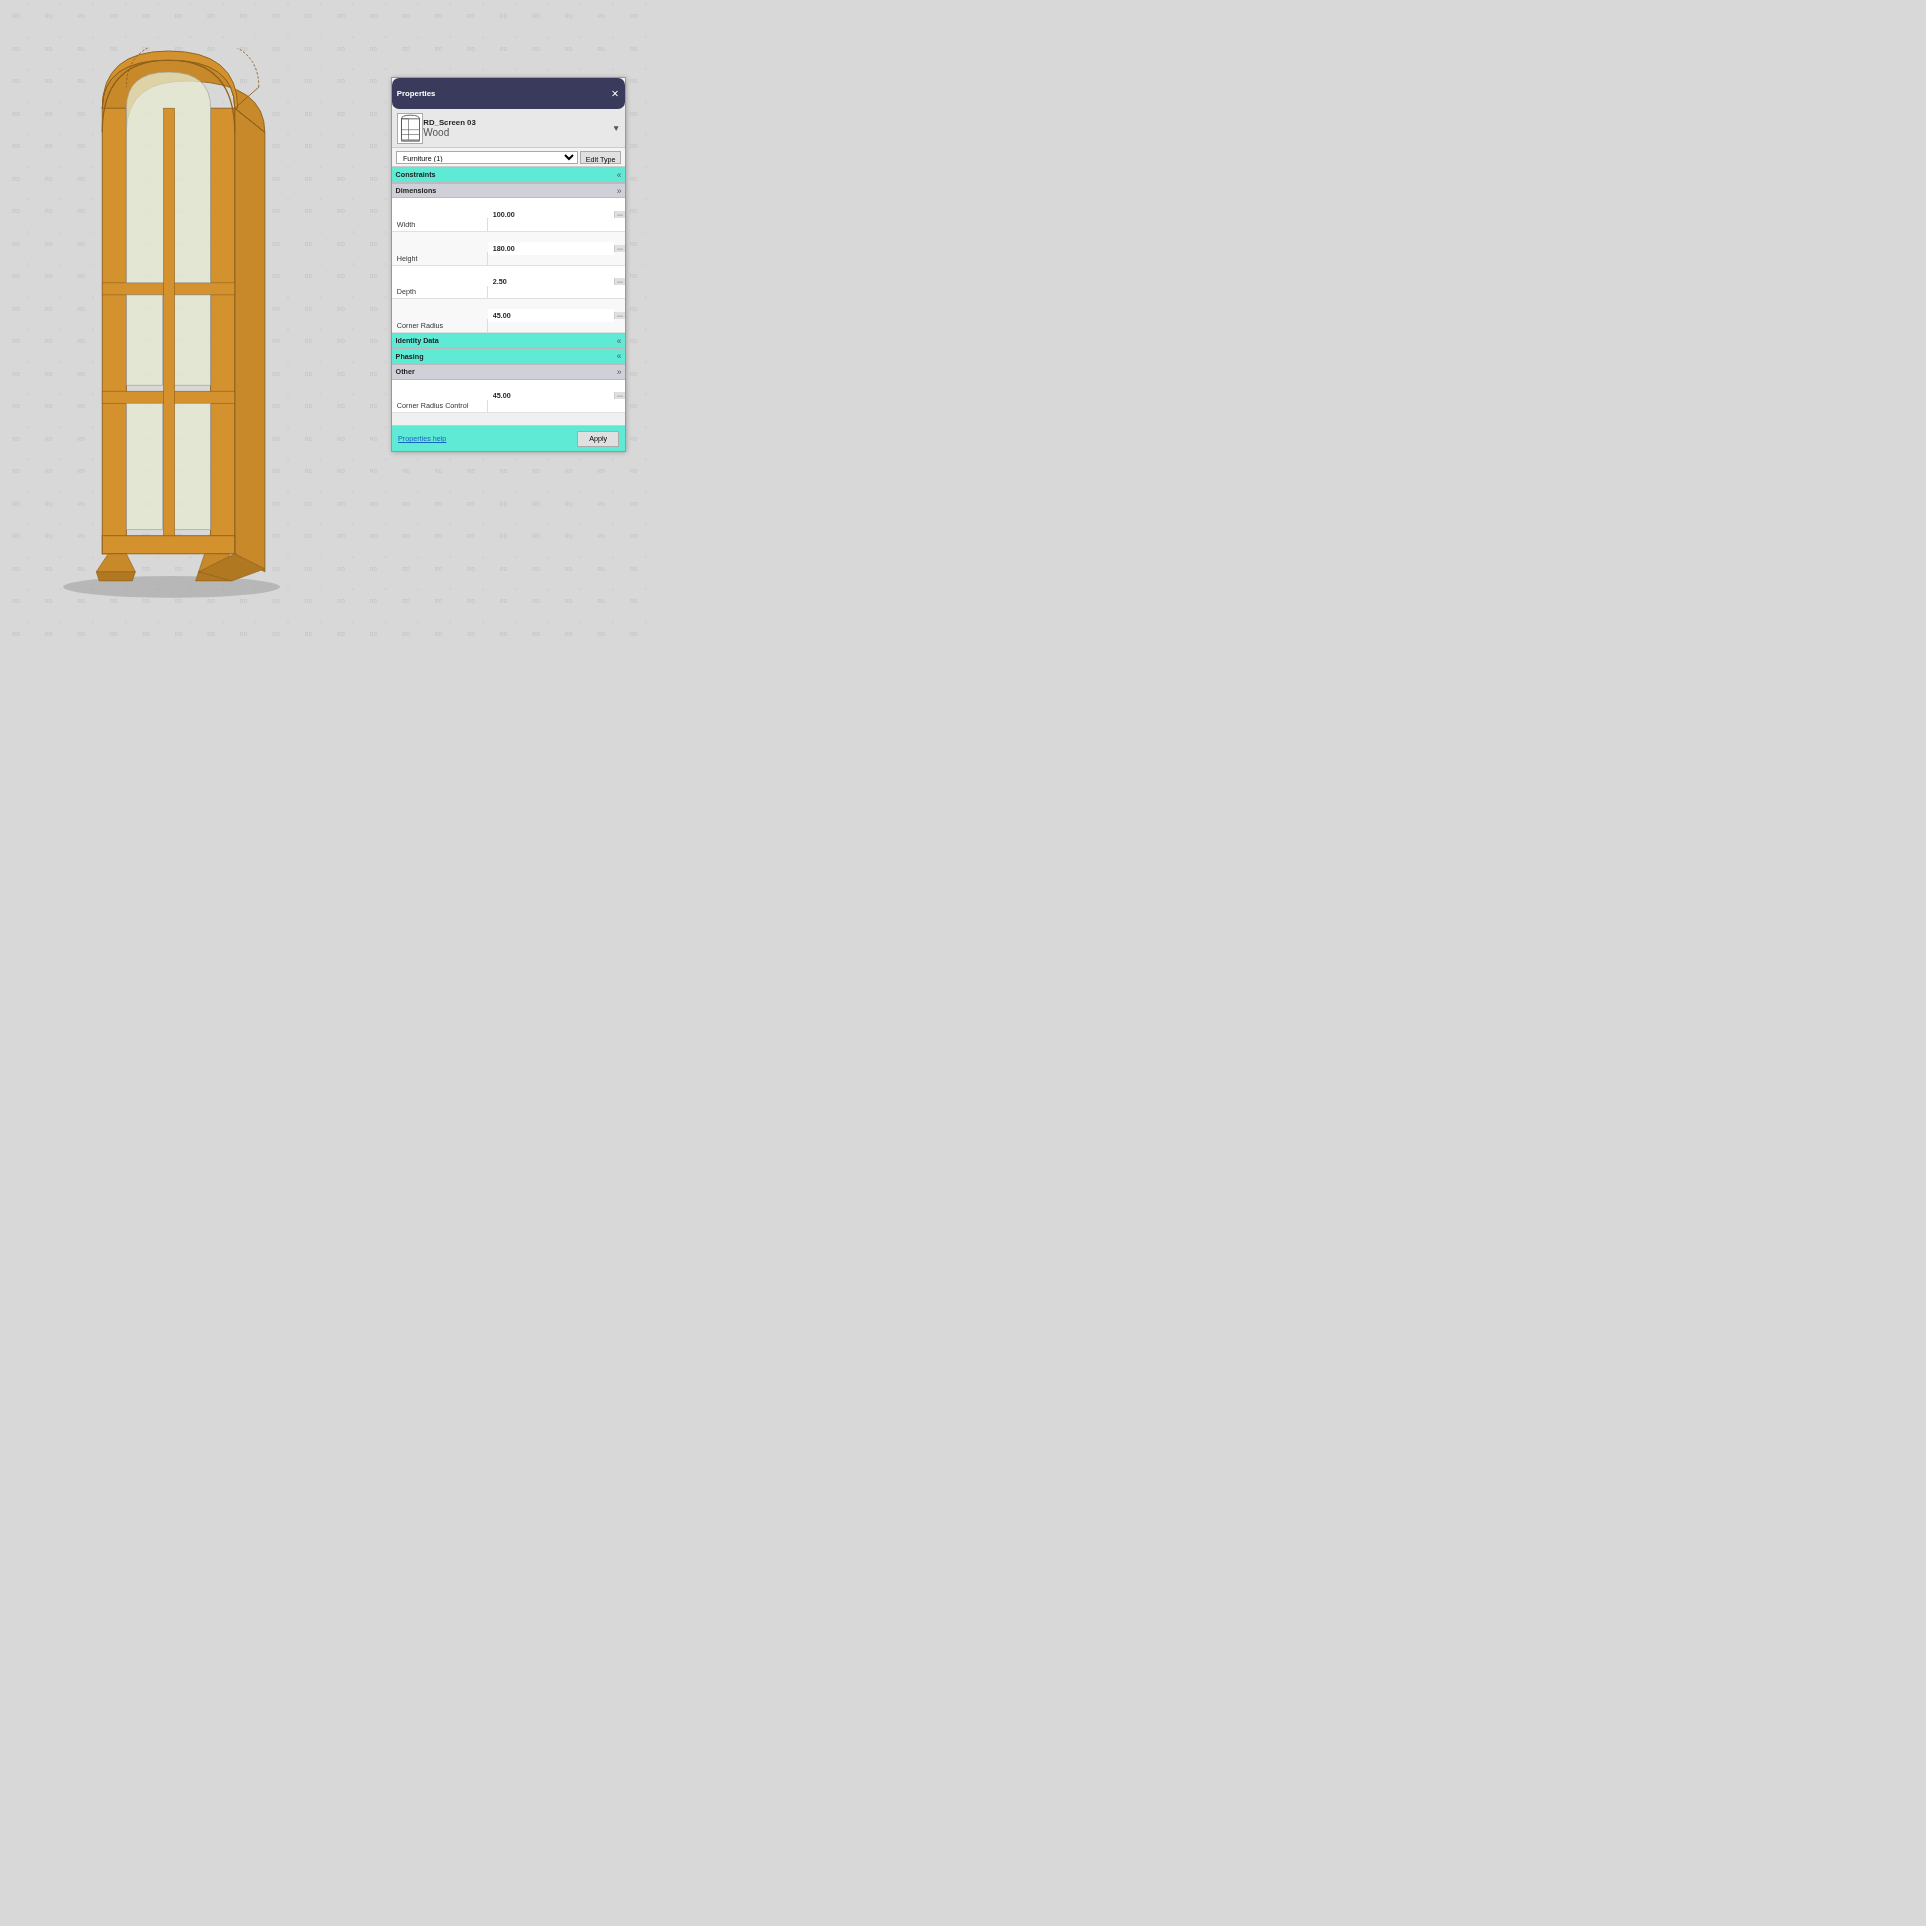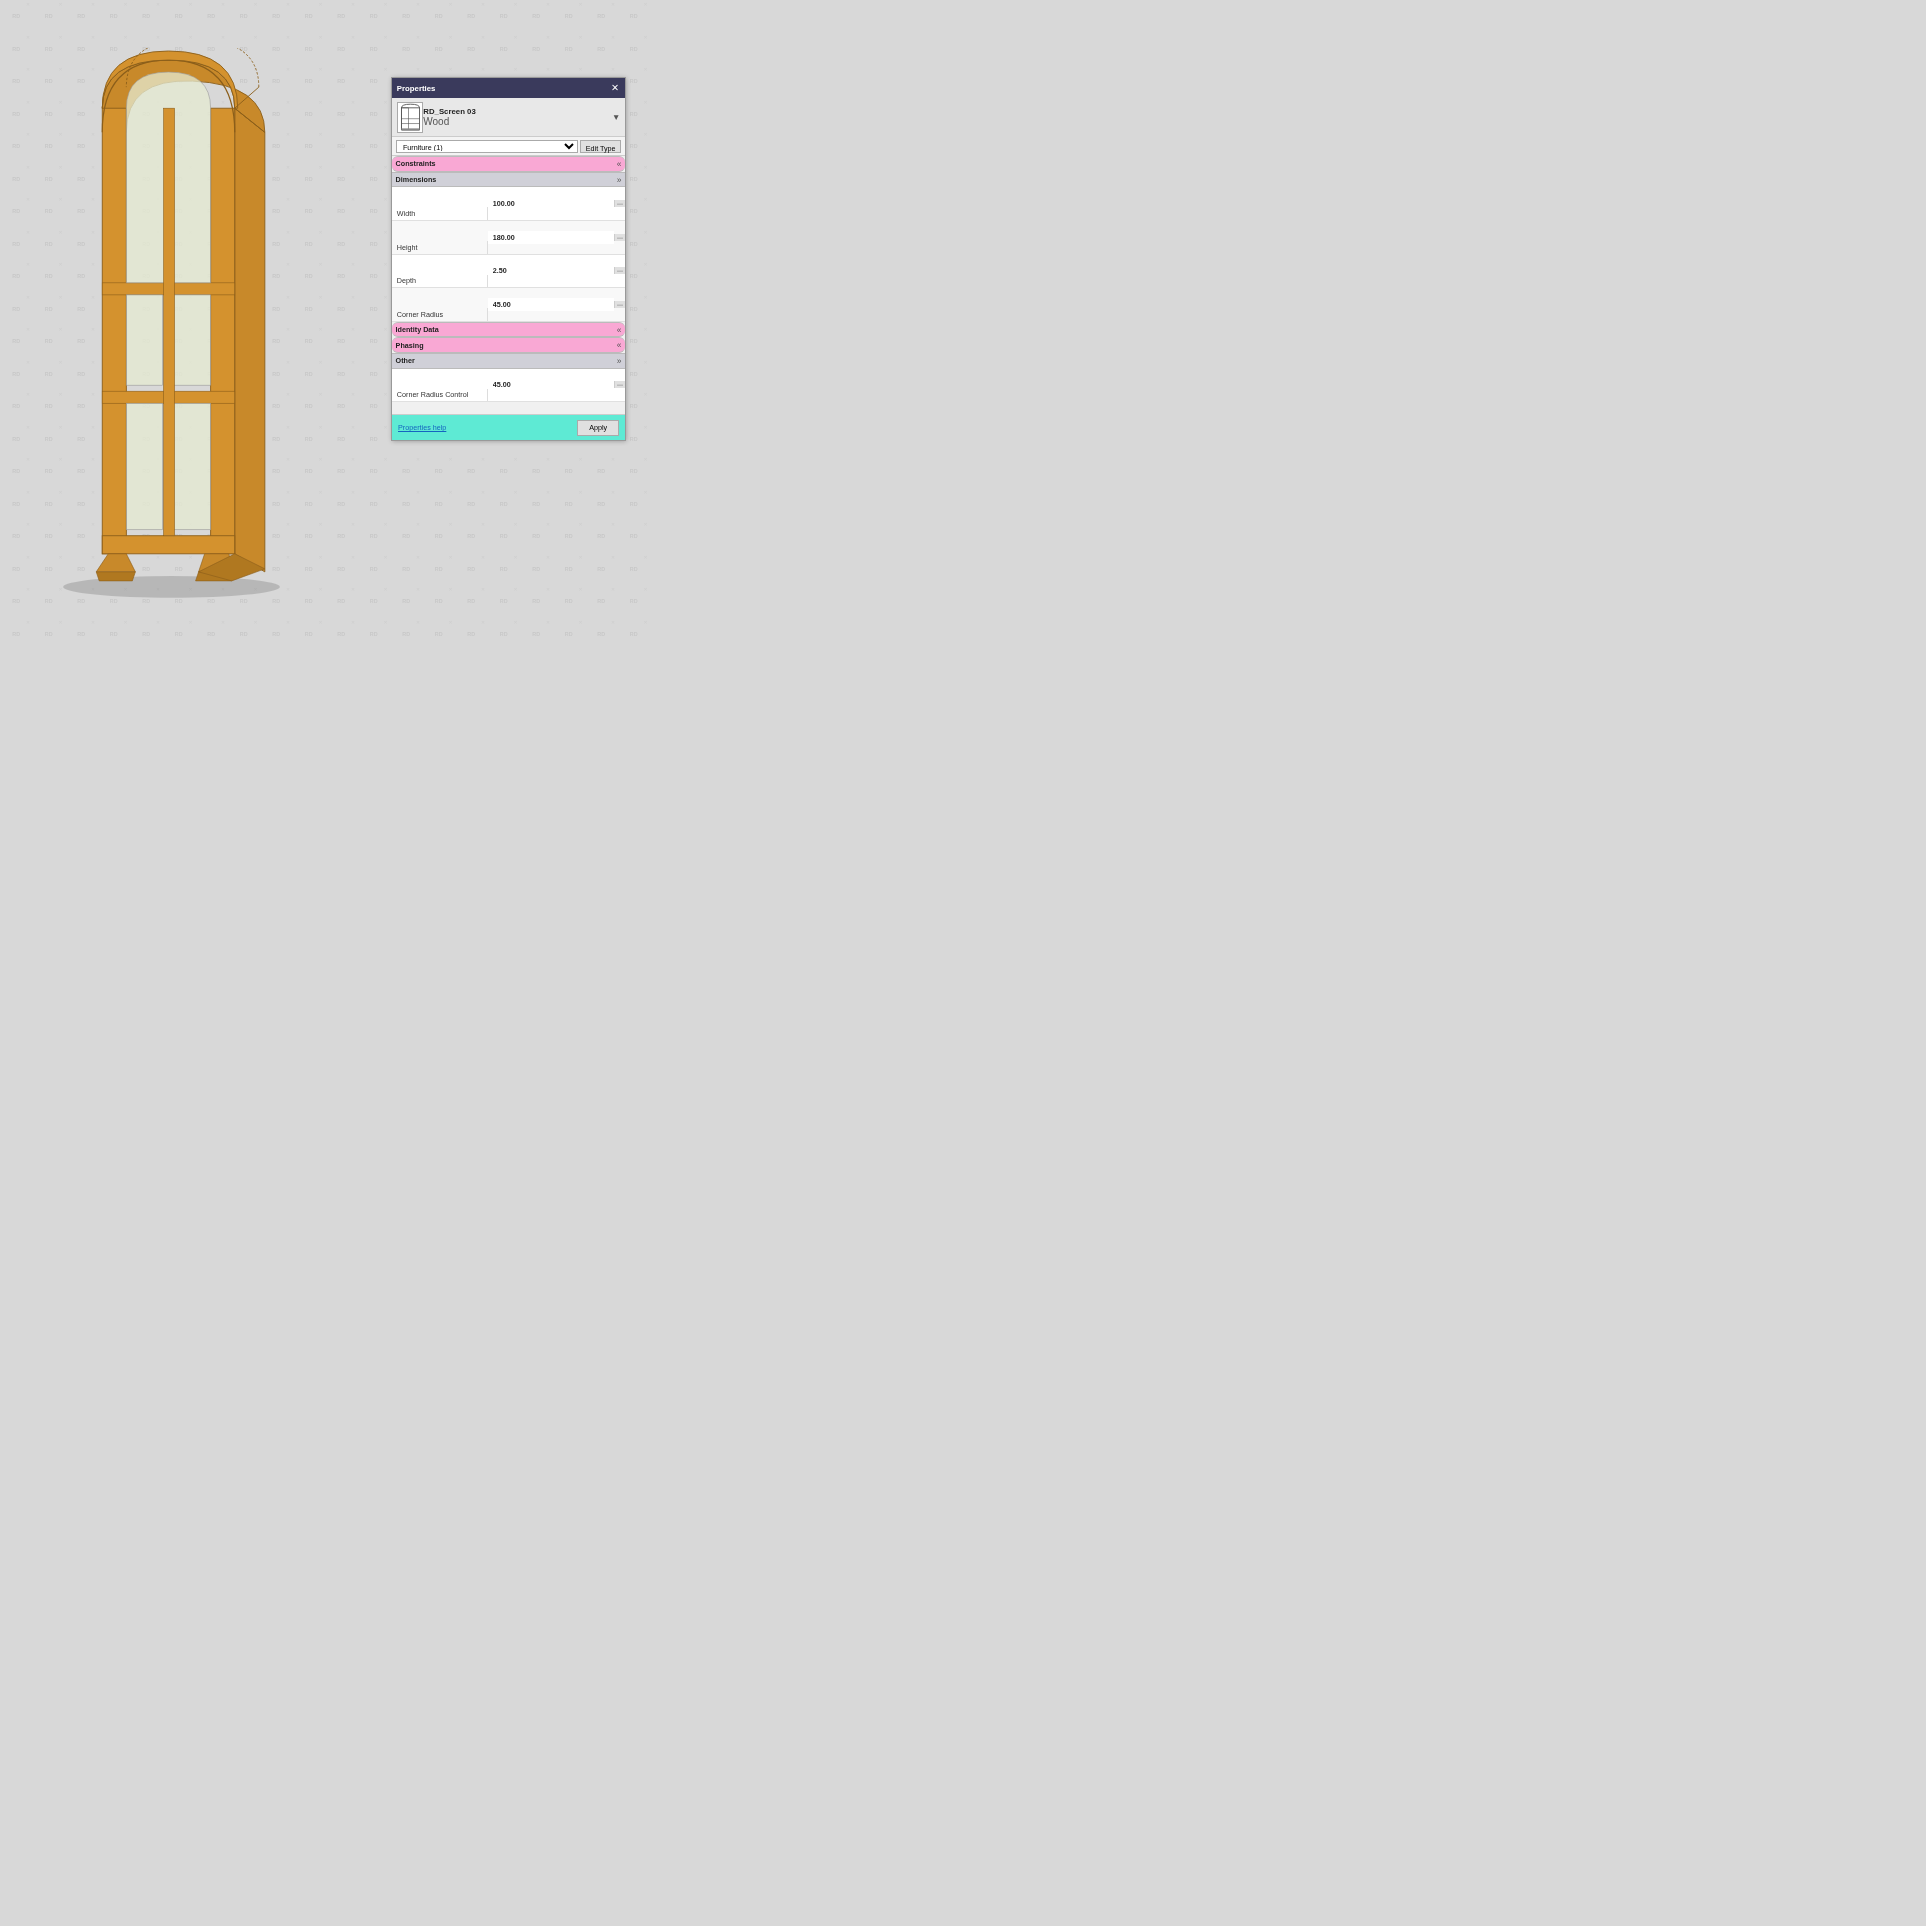--- a/index.html
+++ b/index.html
@@ -94,22 +94,23 @@
       flex-direction: column;
     }
 
     .panel-titlebar {
       background: #3a3a5c;
       color: white;
       display: flex;
       align-items: center;
       justify-content: space-between;
       padding: 2.4px 4.8px;
-      height: 20px;
+      height: 31px;
       flex-shrink: 0;
+      border-radius: 7px;
     }
 
     .panel-titlebar-title {
       font-size: 7.8px;
       font-weight: bold;
       color: white;
     }
 
     .panel-close-btn {
       background: none;
@@ -292,22 +293,21 @@
     .apply-btn {
       background: #e0e0e0;
       border: 0.6px solid #aaa;
       padding: 2.4px 10.8px;
       font-size: 7.2px;
       cursor: pointer;
     }
 
     
     .section-collapsed {
-      background: #f9a8d4;
-      border-radius: 6px;
+      background: #5eead4;
     }
 
   </style>
 </head>
 <body>
 
 <div class="watermark-bg">
   <div class="watermark-grid">
 
   <div class="wm-cell">

